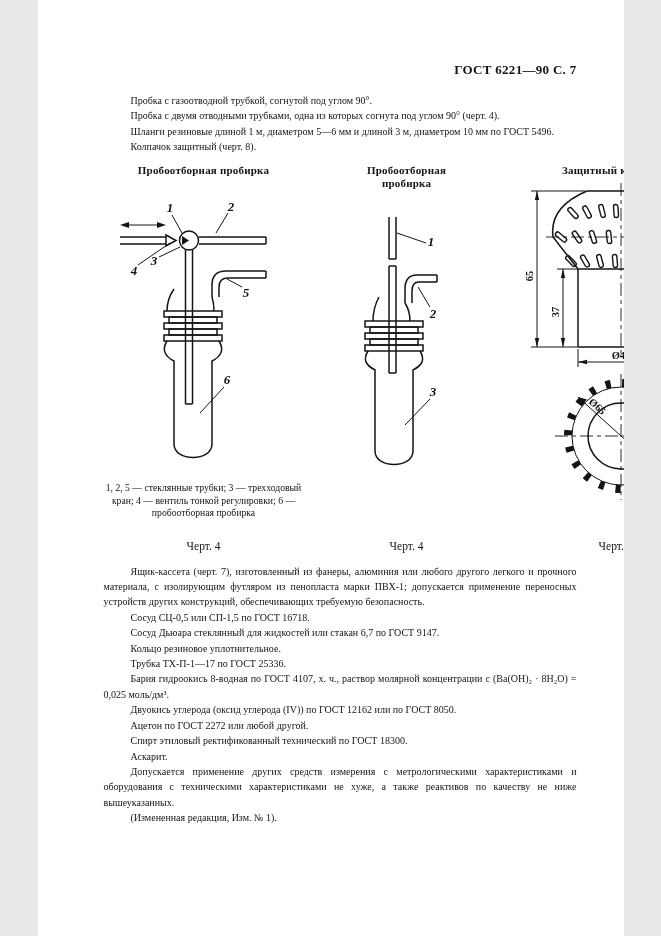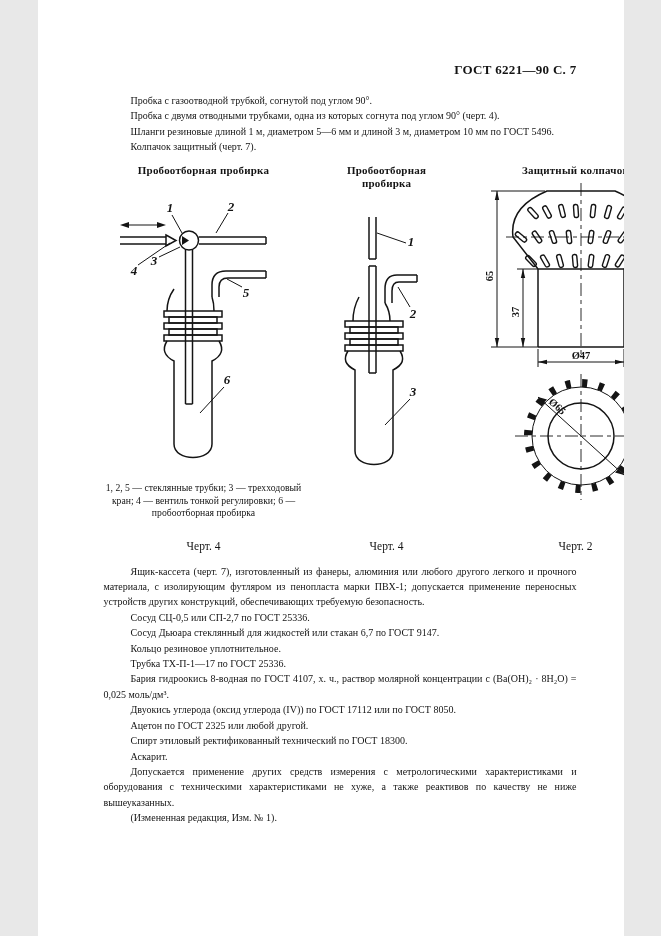--- a/index.html
+++ b/index.html
@@ -7,21 +7,21 @@
     position:relative;width:586px;height:936px;background:#ffffff;
     box-sizing:border-box;padding:62px 47px 0 66px;
     font-family:"Liberation Serif","DejaVu Serif",serif;color:#141414;
     overflow:hidden;margin:0 auto;
   }
   .hdr{font-size:13px;font-weight:bold;text-align:right;letter-spacing:.3px;}
   .intro{margin-top:15px;}
   .intro p,.bodytxt p{
     margin:0;font-size:10px;line-height:15.4px;text-align:justify;text-indent:27px;
   }
-  .figs{margin-top:9px;display:flex;height:392px;}
+  .figs{margin-top:9px;display:flex;height:392px;gap:20px;}
   .figcol{display:flex;flex-direction:column;align-items:center;}
   .c1{flex:0 0 200px;}
   .c2{flex:0 0 166px;}
   .c3{flex:0 0 212px;margin-left:auto;align-items:center;}
   .figtitle{font-size:11px;font-weight:bold;text-align:center;letter-spacing:.2px;line-height:13.5px;}
   .c2 .figtitle{max-width:105px;}
   .figsvg1,.figsvg2{margin-top:22px;}
   .figcap{font-size:9.7px;line-height:12.6px;text-align:center;margin-top:5px;max-width:196px;}
   .chert{font-size:11.5px;text-align:center;margin-top:auto;padding-bottom:4px;}
   .bodytxt{margin-top:8px;}
@@ -39,21 +39,21 @@
 <body>
 
 <div class="page">
 
   <div class="hdr">ГОСТ 6221—90 С. 7</div>
 
   <div class="intro">
     <p>Пробка с газоотводной трубкой, согнутой под углом 90°.</p>
     <p>Пробка с двумя отводными трубками, одна из которых согнута под углом 90° (черт. 4).</p>
     <p>Шланги резиновые длиной 1 м, диаметром 5—6 мм и длиной 3 м, диаметром 10 мм по ГОСТ 5496.</p>
-    <p>Колпачок защитный (черт. 7).</p>
+    <p>Колпачок защитный (черт. 8).</p>
   </div>
 
   <div class="figs">
 
     <div class="figcol c1">
       <div class="figtitle">Пробоотборная пробирка</div>
       <svg class="figsvg1" width="180" height="278" viewBox="0 0 180 278">
 
         <line class="thin" x1="10" y1="26" x2="48" y2="26"></line>
         <polygon class="fill" points="6,26 15,23 15,29"></polygon>
@@ -224,26 +224,26 @@
         <polygon class="fill" points="57,216 66,218.4 62.7,222.1"></polygon>
         <polygon class="fill" points="143,294 134,291.6 137.3,287.9"></polygon>
         <text class="dlbl" transform="translate(74,228) rotate(42)" text-anchor="middle">Ø65</text>
       </svg>
       <div class="chert">Черт. 2</div>
     </div>
   </div>
 
   <div class="bodytxt">
     <p>Ящик-кассета (черт. 7), изготовленный из фанеры, алюминия или любого другого легкого и прочного материала, с изолирующим футляром из пенопласта марки ПВХ-1; допускается применение переносных устройств других конструкций, обеспечивающих требуемую безопасность.</p>
-    <p>Сосуд СЦ-0,5 или СП-2,7 по ГОСТ 25336.</p>
+    <p>Сосуд СЦ-0,5 или СП-1,5 по ГОСТ 16718.</p>
     <p>Сосуд Дьюара стеклянный для жидкостей или стакан 6,7 по ГОСТ 9147.</p>
     <p>Кольцо резиновое уплотнительное.</p>
     <p>Трубка ТХ-П-1—17 по ГОСТ 25336.</p>
     <p>Бария гидроокись 8-водная по ГОСТ 4107, х. ч., раствор молярной концентрации с (Ва(ОН)₂ · 8Н₂О) = 0,025 моль/дм³.</p>
-    <p>Двуокись углерода (оксид углерода (IV)) по ГОСТ 17112 или по ГОСТ 8050.</p>
-    <p>Ацетон по ГОСТ 2325 или любой другой.</p>
+    <p>Двуокись углерода (оксид углерода (IV)) по ГОСТ 12162 или по ГОСТ 8050.</p>
+    <p>Ацетон по ГОСТ 2272 или любой другой.</p>
     <p>Спирт этиловый ректификованный технический по ГОСТ 18300.</p>
     <p>Аскарит.</p>
     <p>Допускается применение других средств измерения с метрологическими характеристиками и оборудования с техническими характеристиками не хуже, а также реактивов по качеству не ниже вышеуказанных.</p>
     <p class="bold">(Измененная редакция, Изм.  № 1).</p>
   </div>
 
 </div>
 
 </body></html>

